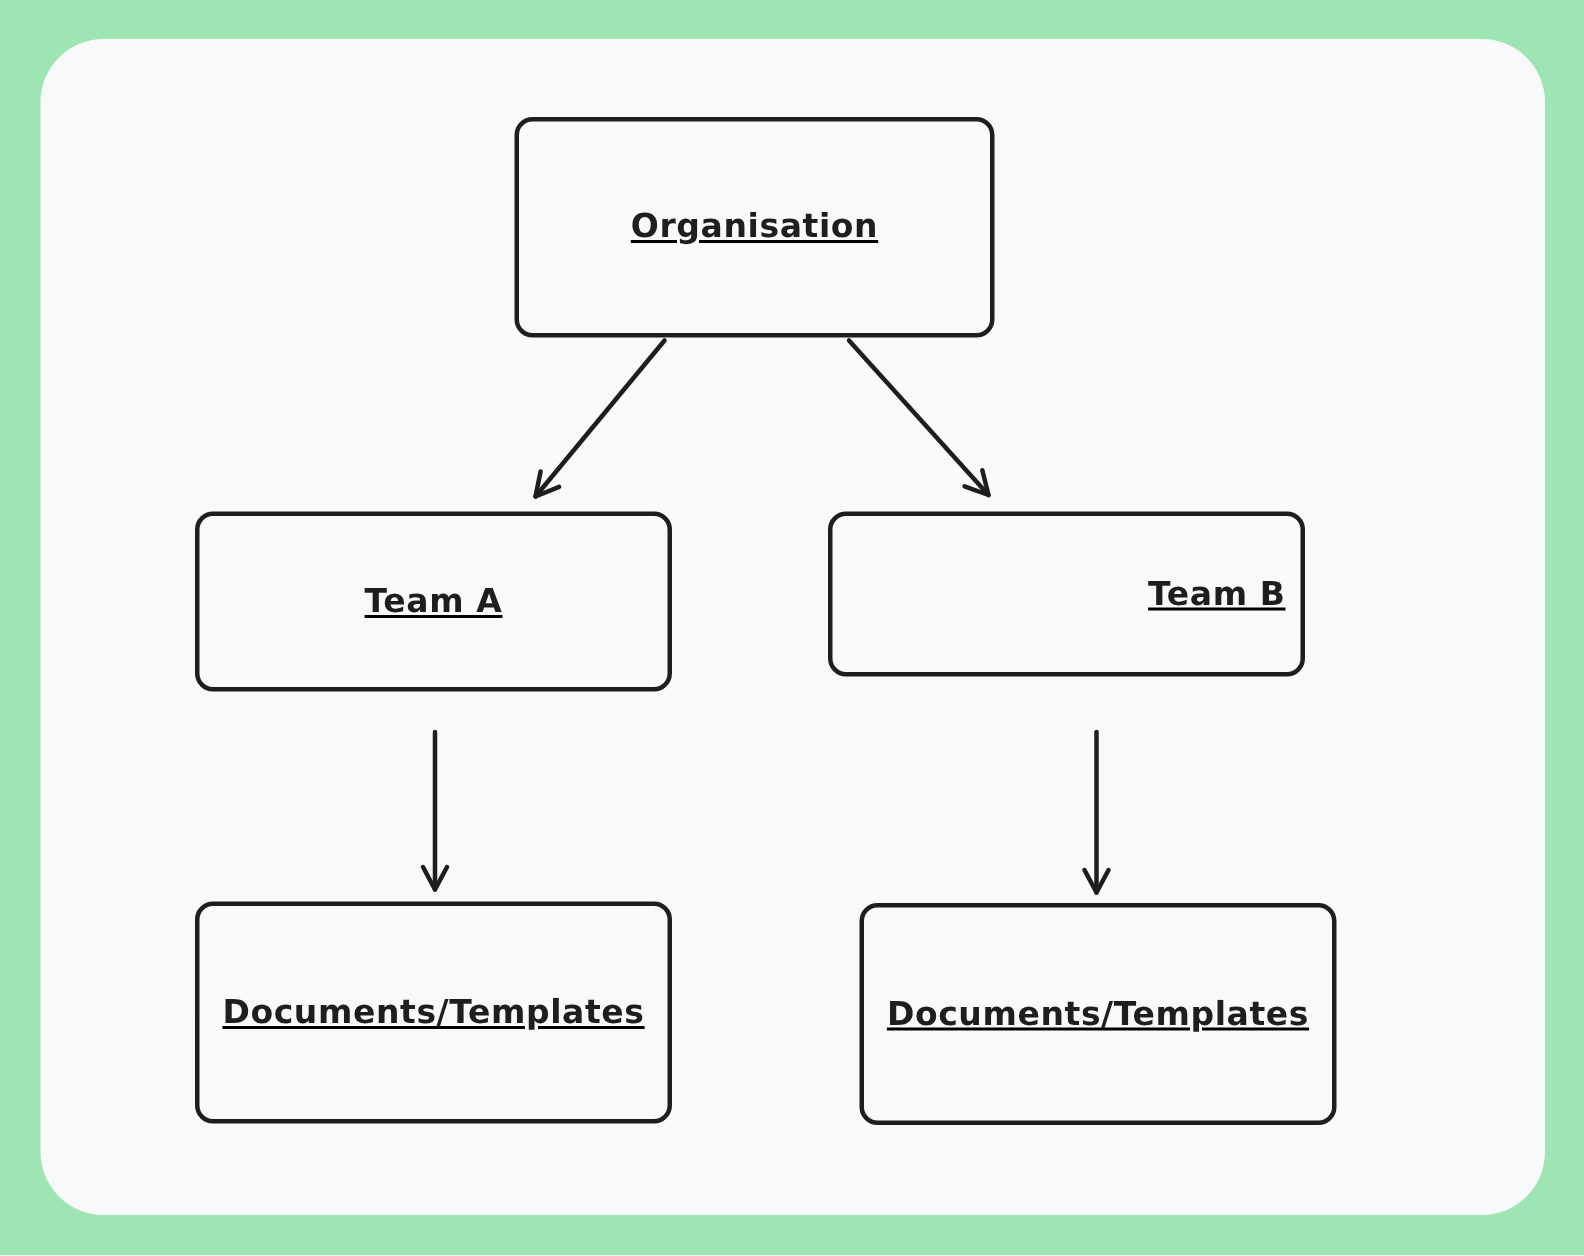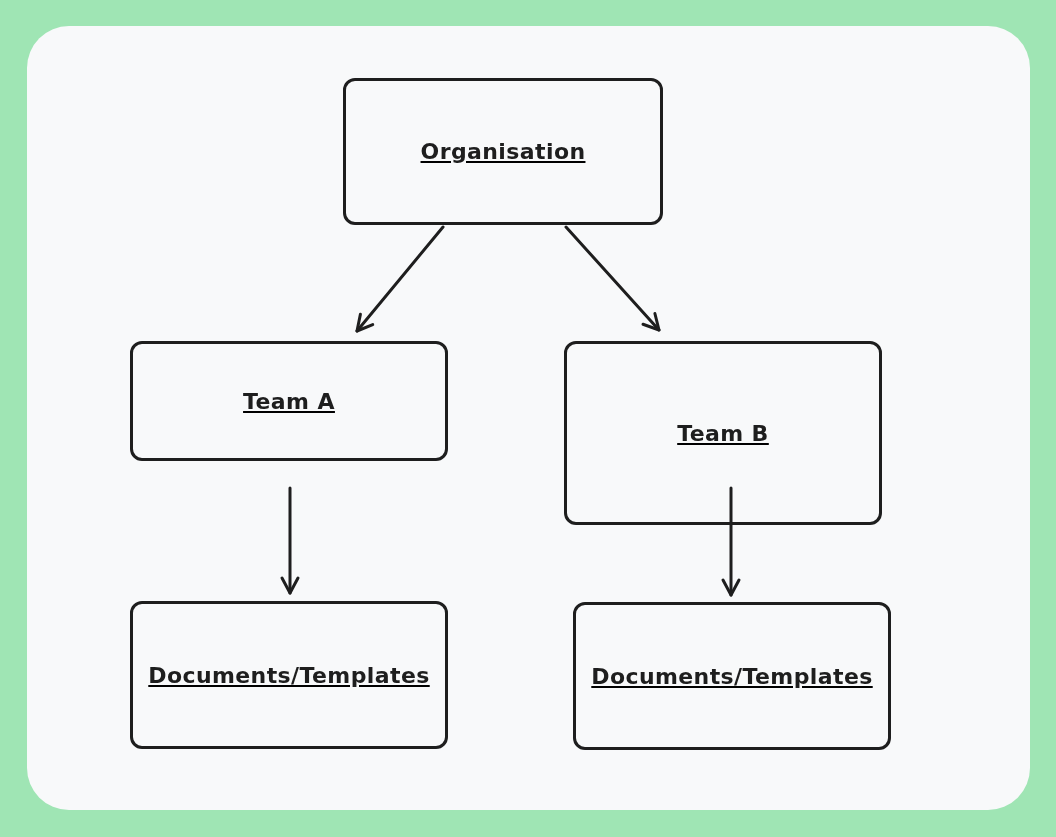--- a/index.html
+++ b/index.html
@@ -77,21 +77,21 @@
       <line x1="731" y1="488" x2="731" y2="595" stroke="#1e1e1e" stroke-width="3" stroke-linecap="round" marker-end="url(#arrowhead)"></line>
     </svg>
 
   <div>
       <div class="node" style="left: 343px; top: 78px; width: 320px; height: 147px;">
         <span class="label">Organisation</span>
       </div>
       <div class="node" style="left: 130px; top: 341px; width: 318px; height: 120px;">
         <span class="label">Team A</span>
       </div>
-      <div class="node" style="left: 564px; top: 341px; width: 318px; height: 184px;">
+      <div class="node" style="left: 552px; top: 341px; width: 318px; height: 110px; justify-content: flex-end;">
         <span class="label">Team B</span>
       </div>
       <div class="node" style="left: 130px; top: 601px; width: 318px; height: 148px;">
         <span class="label">Documents/Templates</span>
       </div>
       <div class="node" style="left: 573px; top: 602px; width: 318px; height: 148px;">
         <span class="label">Documents/Templates</span>
       </div>
     </div>
 </div>

